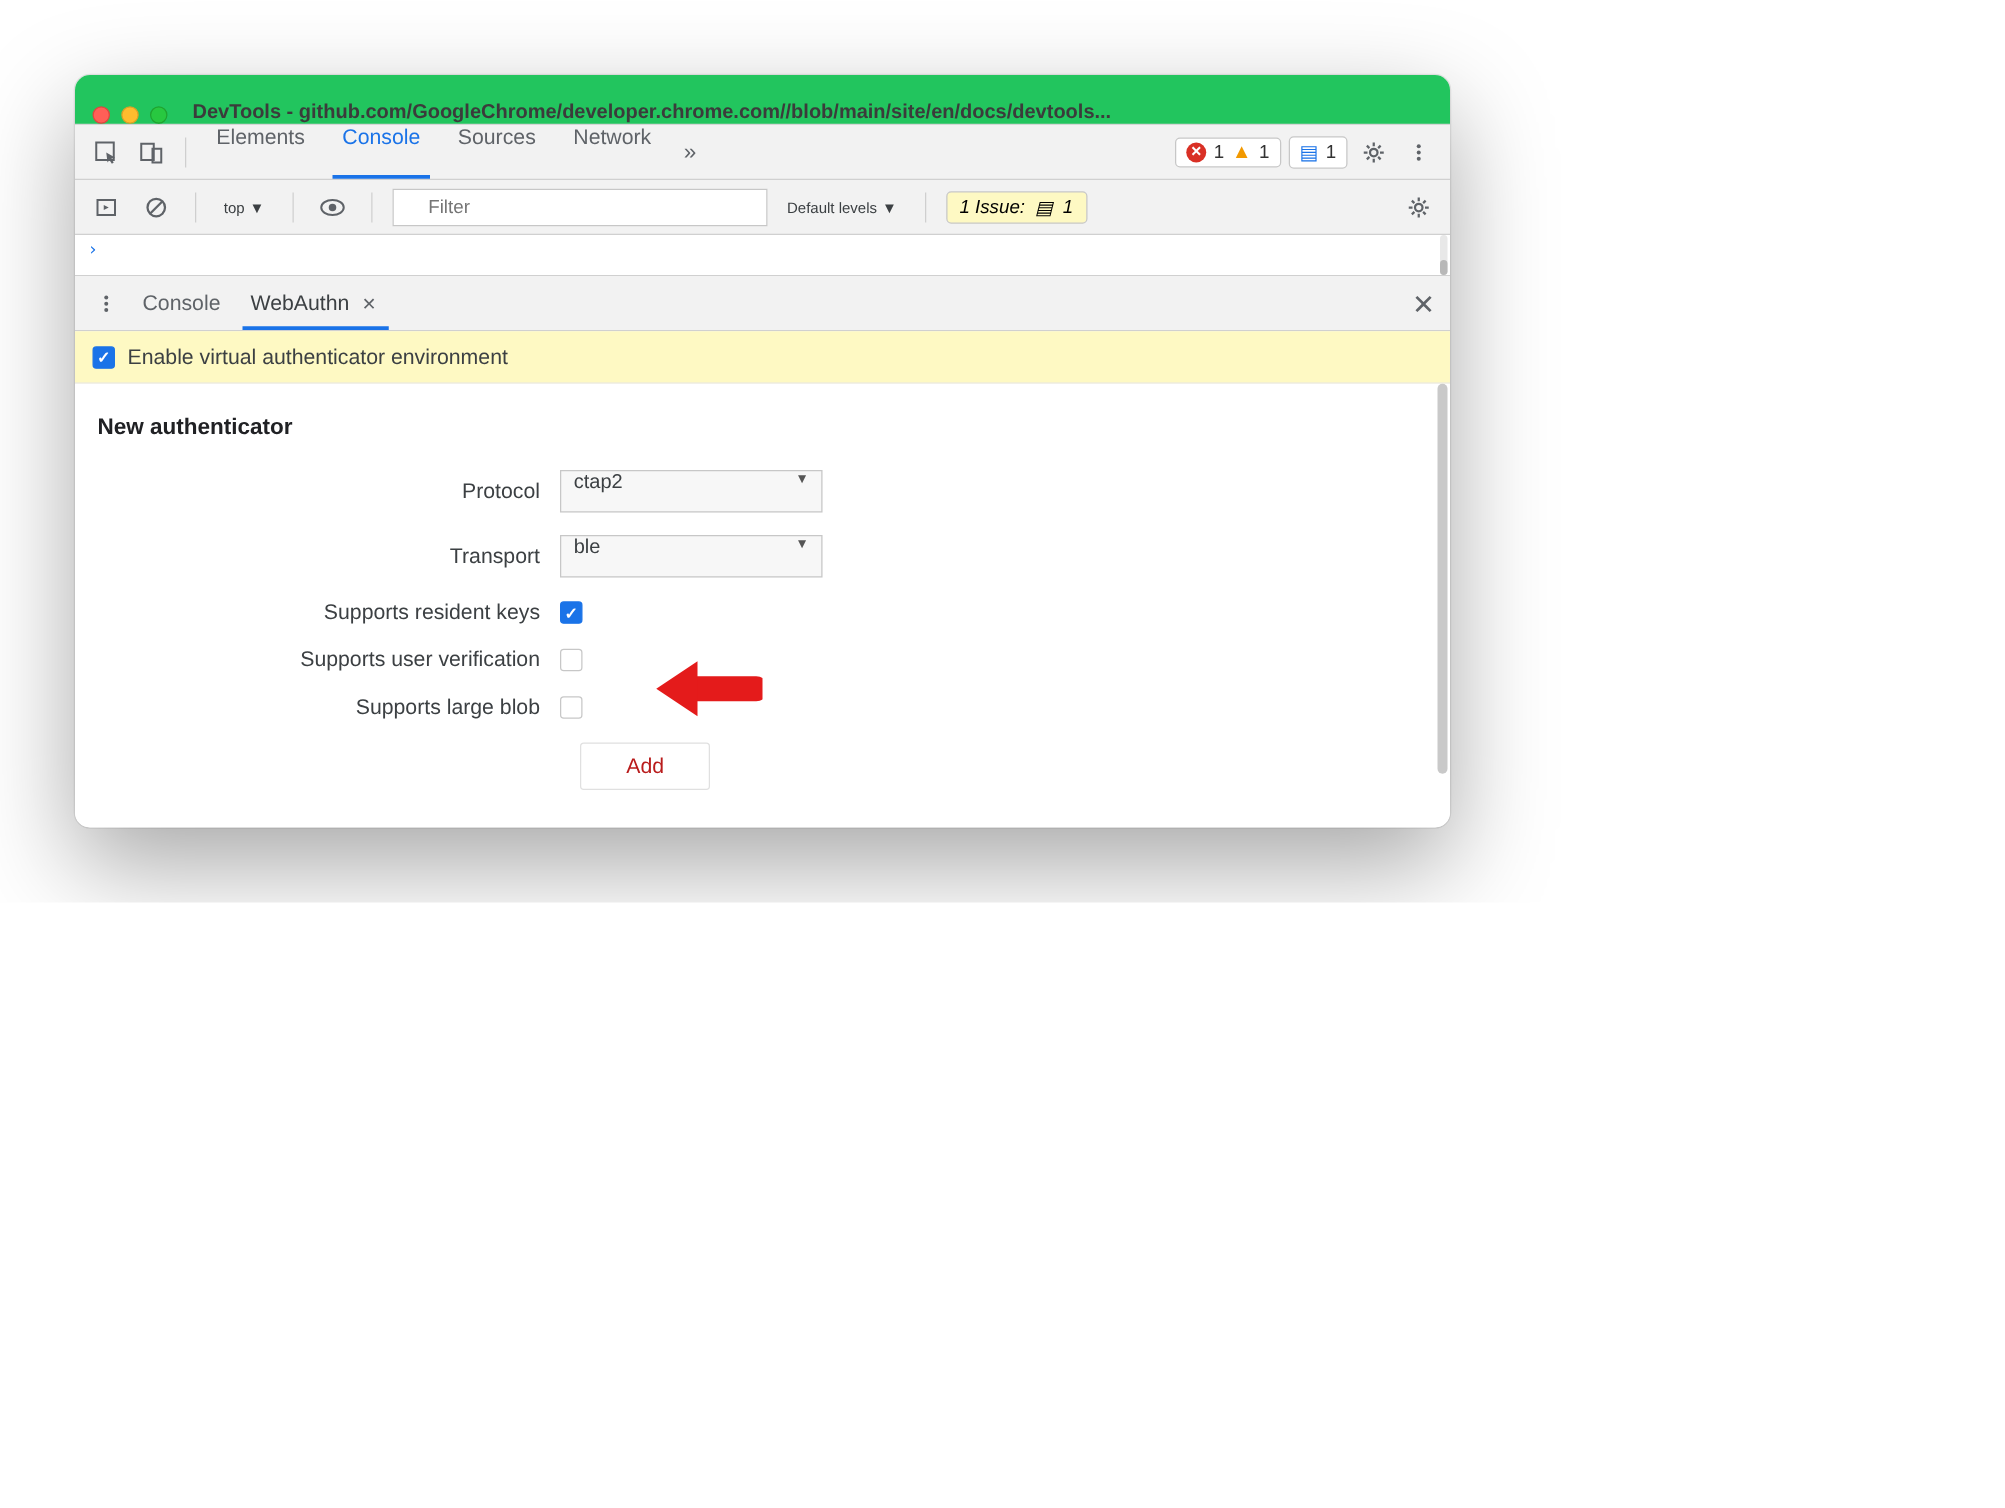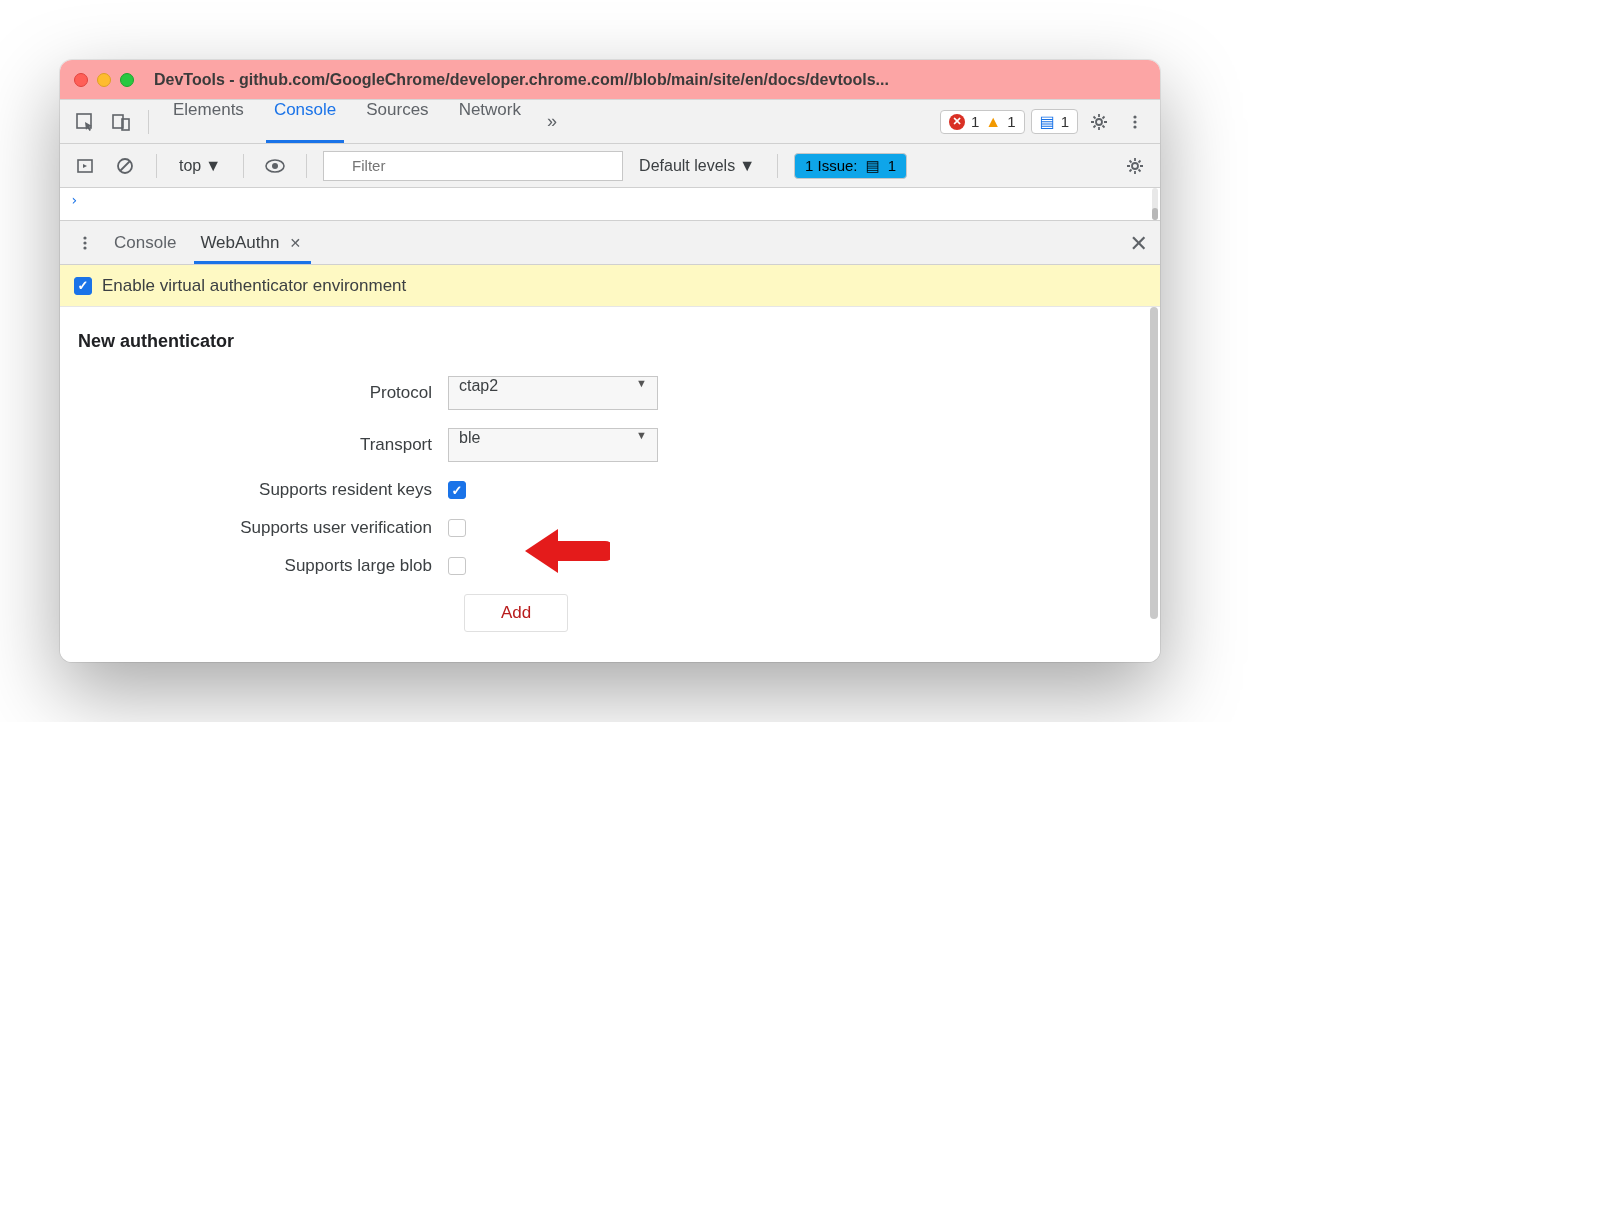--- a/index.html
+++ b/index.html
@@ -11,24 +11,24 @@
 .window {
   width: 1100px;
   background: #fff;
   border-radius: 12px;
   box-shadow: 0 30px 80px rgba(0,0,0,0.35), 0 0 0 1px rgba(0,0,0,0.08);
   overflow: hidden;
   position: relative;
 }
 .titlebar {
   height: 40px;
-  background: #fca5a5;
+  background: #22c55e;
   border-bottom: 1px solid #d6d6d6;
   display: flex;
-  align-items: center;
+  align-items: flex-end;
   padding: 0 14px;
   gap: 10px;
 }
 .traffic-lights { display: flex; gap: 9px; margin-right: 10px; }
 .tl { width: 14px; height: 14px; border-radius: 50%; }
 .tl.red { background: #ff5f57; border: 1px solid #e0443e; }
 .tl.yellow { background: #febc2e; border: 1px solid #dfa023; }
 .tl.green { background: #28c840; border: 1px solid #1fa32f; }
 .title-text {
   font-size: 16px;
@@ -97,21 +97,21 @@
   border-bottom: 1px solid #d0d0d0;
   display: flex;
   align-items: center;
   padding: 0 10px;
   gap: 10px;
 }
 .select-box {
   display: flex;
   align-items: center;
   gap: 4px;
-  font-size: 16px;
+  font-size: 12px;
   color: #3c4043;
   padding: 2px 6px;
   cursor: pointer;
 }
 .filter-input {
   flex: 0 0 300px;
   height: 30px;
   border: 1px solid #c7c7c7;
   background: #fff;
   padding: 0 28px;
@@ -119,22 +119,23 @@
   color: #5f6368;
 }
 .issue-box {
   display: flex;
   align-items: center;
   gap: 8px;
   border: 1px solid #c7c7c7;
   border-radius: 4px;
   padding: 3px 10px;
   font-size: 15px;
-  background: #0ea5e9;
-  cursor: pointer;
+  background: #fef9c3;
+  cursor: pointer;
+  font-style: italic;
 }
 
 .console-body {
   height: 32px;
   padding: 4px 10px;
   color: #1a73e8;
   font-family: Menlo, monospace;
   font-size: 14px;
   position: relative;
 }

